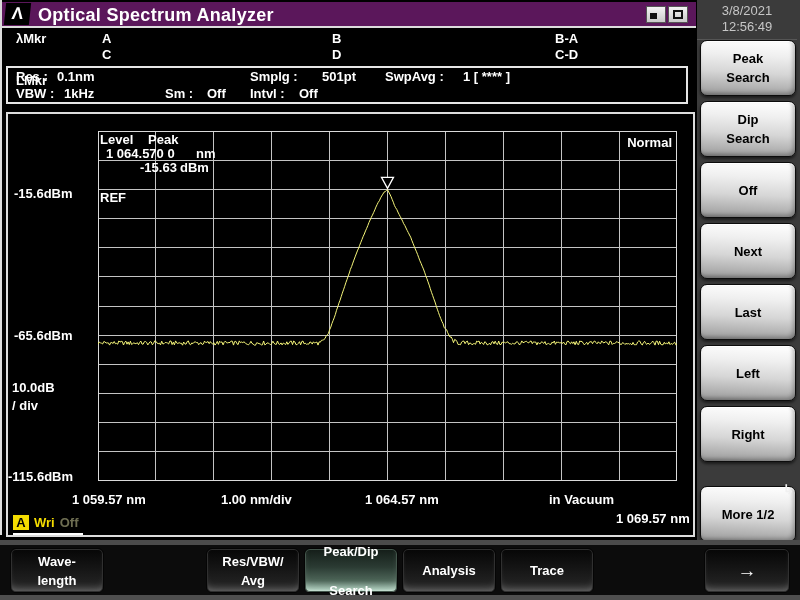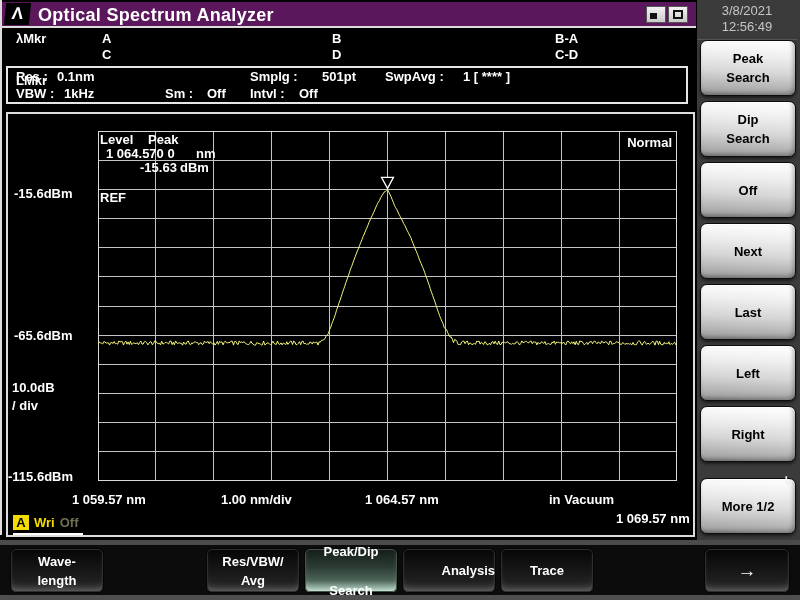--- a/index.html
+++ b/index.html
@@ -212,42 +212,42 @@
       <div class="fkey">
         <span>Left</span>
 
       </div>
       <div class="fkey">
         <span>Right</span>
 
       </div>
       <div class="more-wrap">
         <span class="corner-arrow">↳</span>
-        <div class="fkey" style="margin-top:16px;">
+        <div class="fkey" style="margin-top:24px;">
           <span>More 1/2</span>
 
         </div>
       </div>
     </div>
   </div>
 
   <div class="bottombar">
     <div class="tab" style="left:10px;">
       <span>Wave-</span>
         <span>length</span>
     </div>
     <div class="tab" style="left:206px;">
       <span>Res/VBW/</span>
         <span>Avg</span>
     </div>
     <div class="tab active" style="left:304px;">
       <span>Peak/Dip</span>
         <span>Search</span>
     </div>
-    <div class="tab" style="left:402px;text-align:right;">
+    <div class="tab" style="left:402px;">
       <span>Analysis</span>
     </div>
     <div class="tab" style="left:500px;">
       <span>Trace</span>
     </div>
     <div class="tab arrow-tab" style="left:704px;width:86px;">
       <span>→</span>
     </div>
   </div>
 

